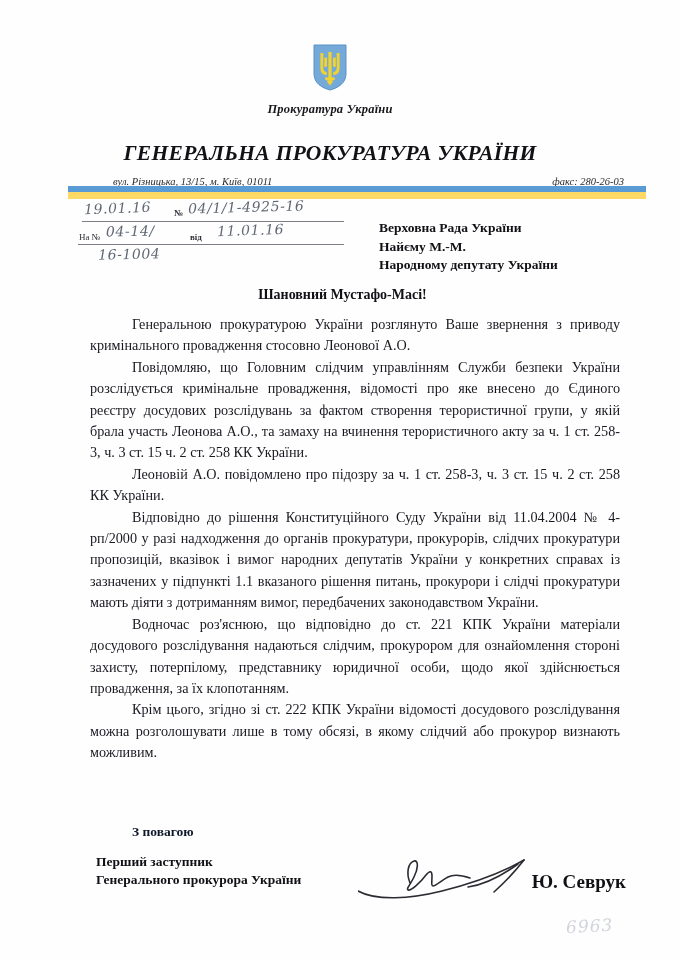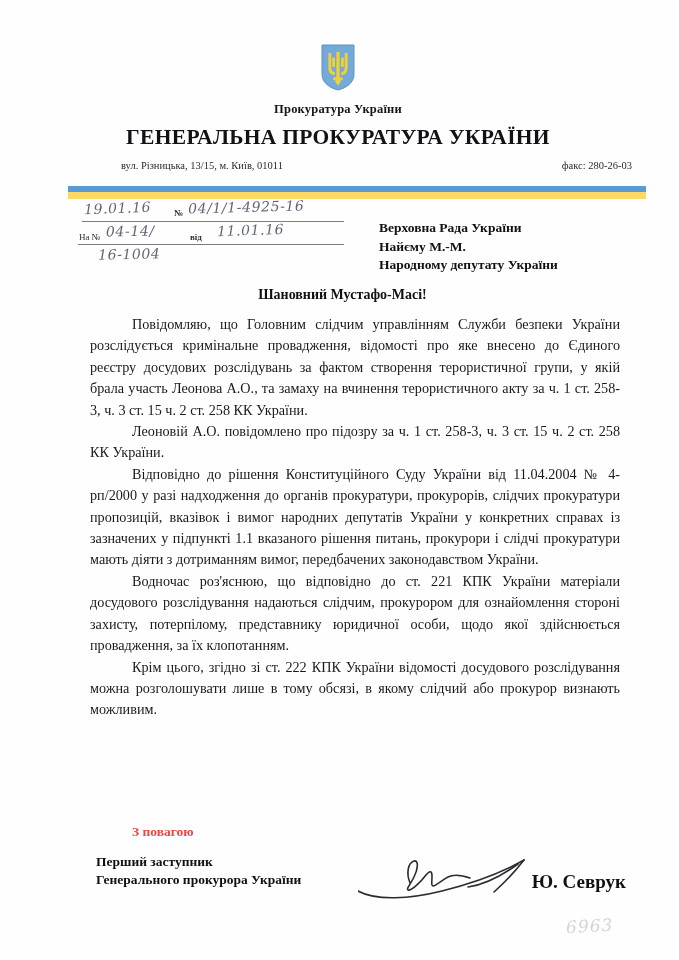--- a/index.html
+++ b/index.html
@@ -18,23 +18,24 @@
 
   .page {
     position: absolute;
     inset: 0;
     background: #fefefe;
   }
 
   
   .letterhead {
     position: absolute;
-    left: 8px;
+    left: 0;
     top: 0;
     width: 660px;
+    font-style: italic;
   }
 
   .emblem-wrap {
     text-align: center;
     padding-top: 44px;
   }
 
   .emblem {
     display: inline-block;
     width: 34px;
@@ -49,21 +50,21 @@
     letter-spacing: 0.2px;
     margin-top: 7px;
     color: #15151a;
   }
 
   .org-big {
     text-align: center;
     font-weight: bold;
     font-size: 21.5px;
     letter-spacing: 0.3px;
-    margin-top: 8px;
+    margin-top: 24px;
     color: #111116;
     white-space: nowrap;
   }
 
   .addr-row {
     position: relative;
     margin-top: 10px;
     height: 16px;
   }
   .addr-left {
@@ -232,21 +233,21 @@
     text-indent: 42px;
   }
 
   
   .regards {
     position: absolute;
     left: 132px;
     top: 824px;
     font-weight: bold;
     font-size: 13.5px;
-    color: #ef4444;
+    color: #0f172a;
   }
 
   .signblock {
     position: absolute;
     left: 96px;
     top: 853px;
     width: 530px;
     height: 50px;
   }
   .sign-title {
@@ -345,20 +346,21 @@
 
   <div class="addressee">
     <div>Верховна Рада України</div>
     <div>Найєму М.-М.</div>
     <div>Народному депутату України</div>
   </div>
 
   <div class="salutation">Шановний Мустафо-Масі!</div>
 
   <div class="body-text">
+    <p>Генеральною прокуратурою України розглянуто Ваше звернення з приводу кримінального провадження стосовно Леонової А.О.</p>
     <p>Повідомляю, що Головним слідчим управлінням Служби безпеки України розслідується кримінальне провадження, відомості про яке внесено до Єдиного реєстру досудових розслідувань за фактом створення терористичної групи, у якій брала участь Леонова А.О., та замаху на вчинення терористичного акту за ч. 1 ст. 258-3, ч. 3 ст. 15 ч. 2 ст. 258 КК України.</p>
     <p>Леоновій А.О. повідомлено про підозру за  ч. 1 ст. 258-3, ч. 3 ст. 15 ч. 2 ст. 258 КК України.</p>
     <p>Відповідно до рішення Конституційного Суду України від 11.04.2004 № 4-рп/2000 у разі надходження до органів  прокуратури,  прокурорів, слідчих прокуратури пропозицій, вказівок і вимог народних депутатів України у конкретних справах із зазначених  у  підпункті 1.1 вказаного рішення питань, прокурори і  слідчі  прокуратури  мають  діяти  з дотриманням вимог, передбачених законодавством України.</p>
     <p>Водночас роз'яснюю, що відповідно до ст. 221 КПК України матеріали досудового розслідування надаються слідчим, прокурором для ознайомлення стороні захисту, потерпілому, представнику юридичної особи, щодо якої здійснюється провадження, за їх клопотанням.</p>
     <p>Крім цього, згідно зі ст. 222 КПК України відомості досудового розслідування можна розголошувати лише в тому обсязі, в якому слідчий або прокурор визнають можливим.</p>
   </div>
 
   <div class="regards">З повагою</div>
 
   <div class="signblock">

